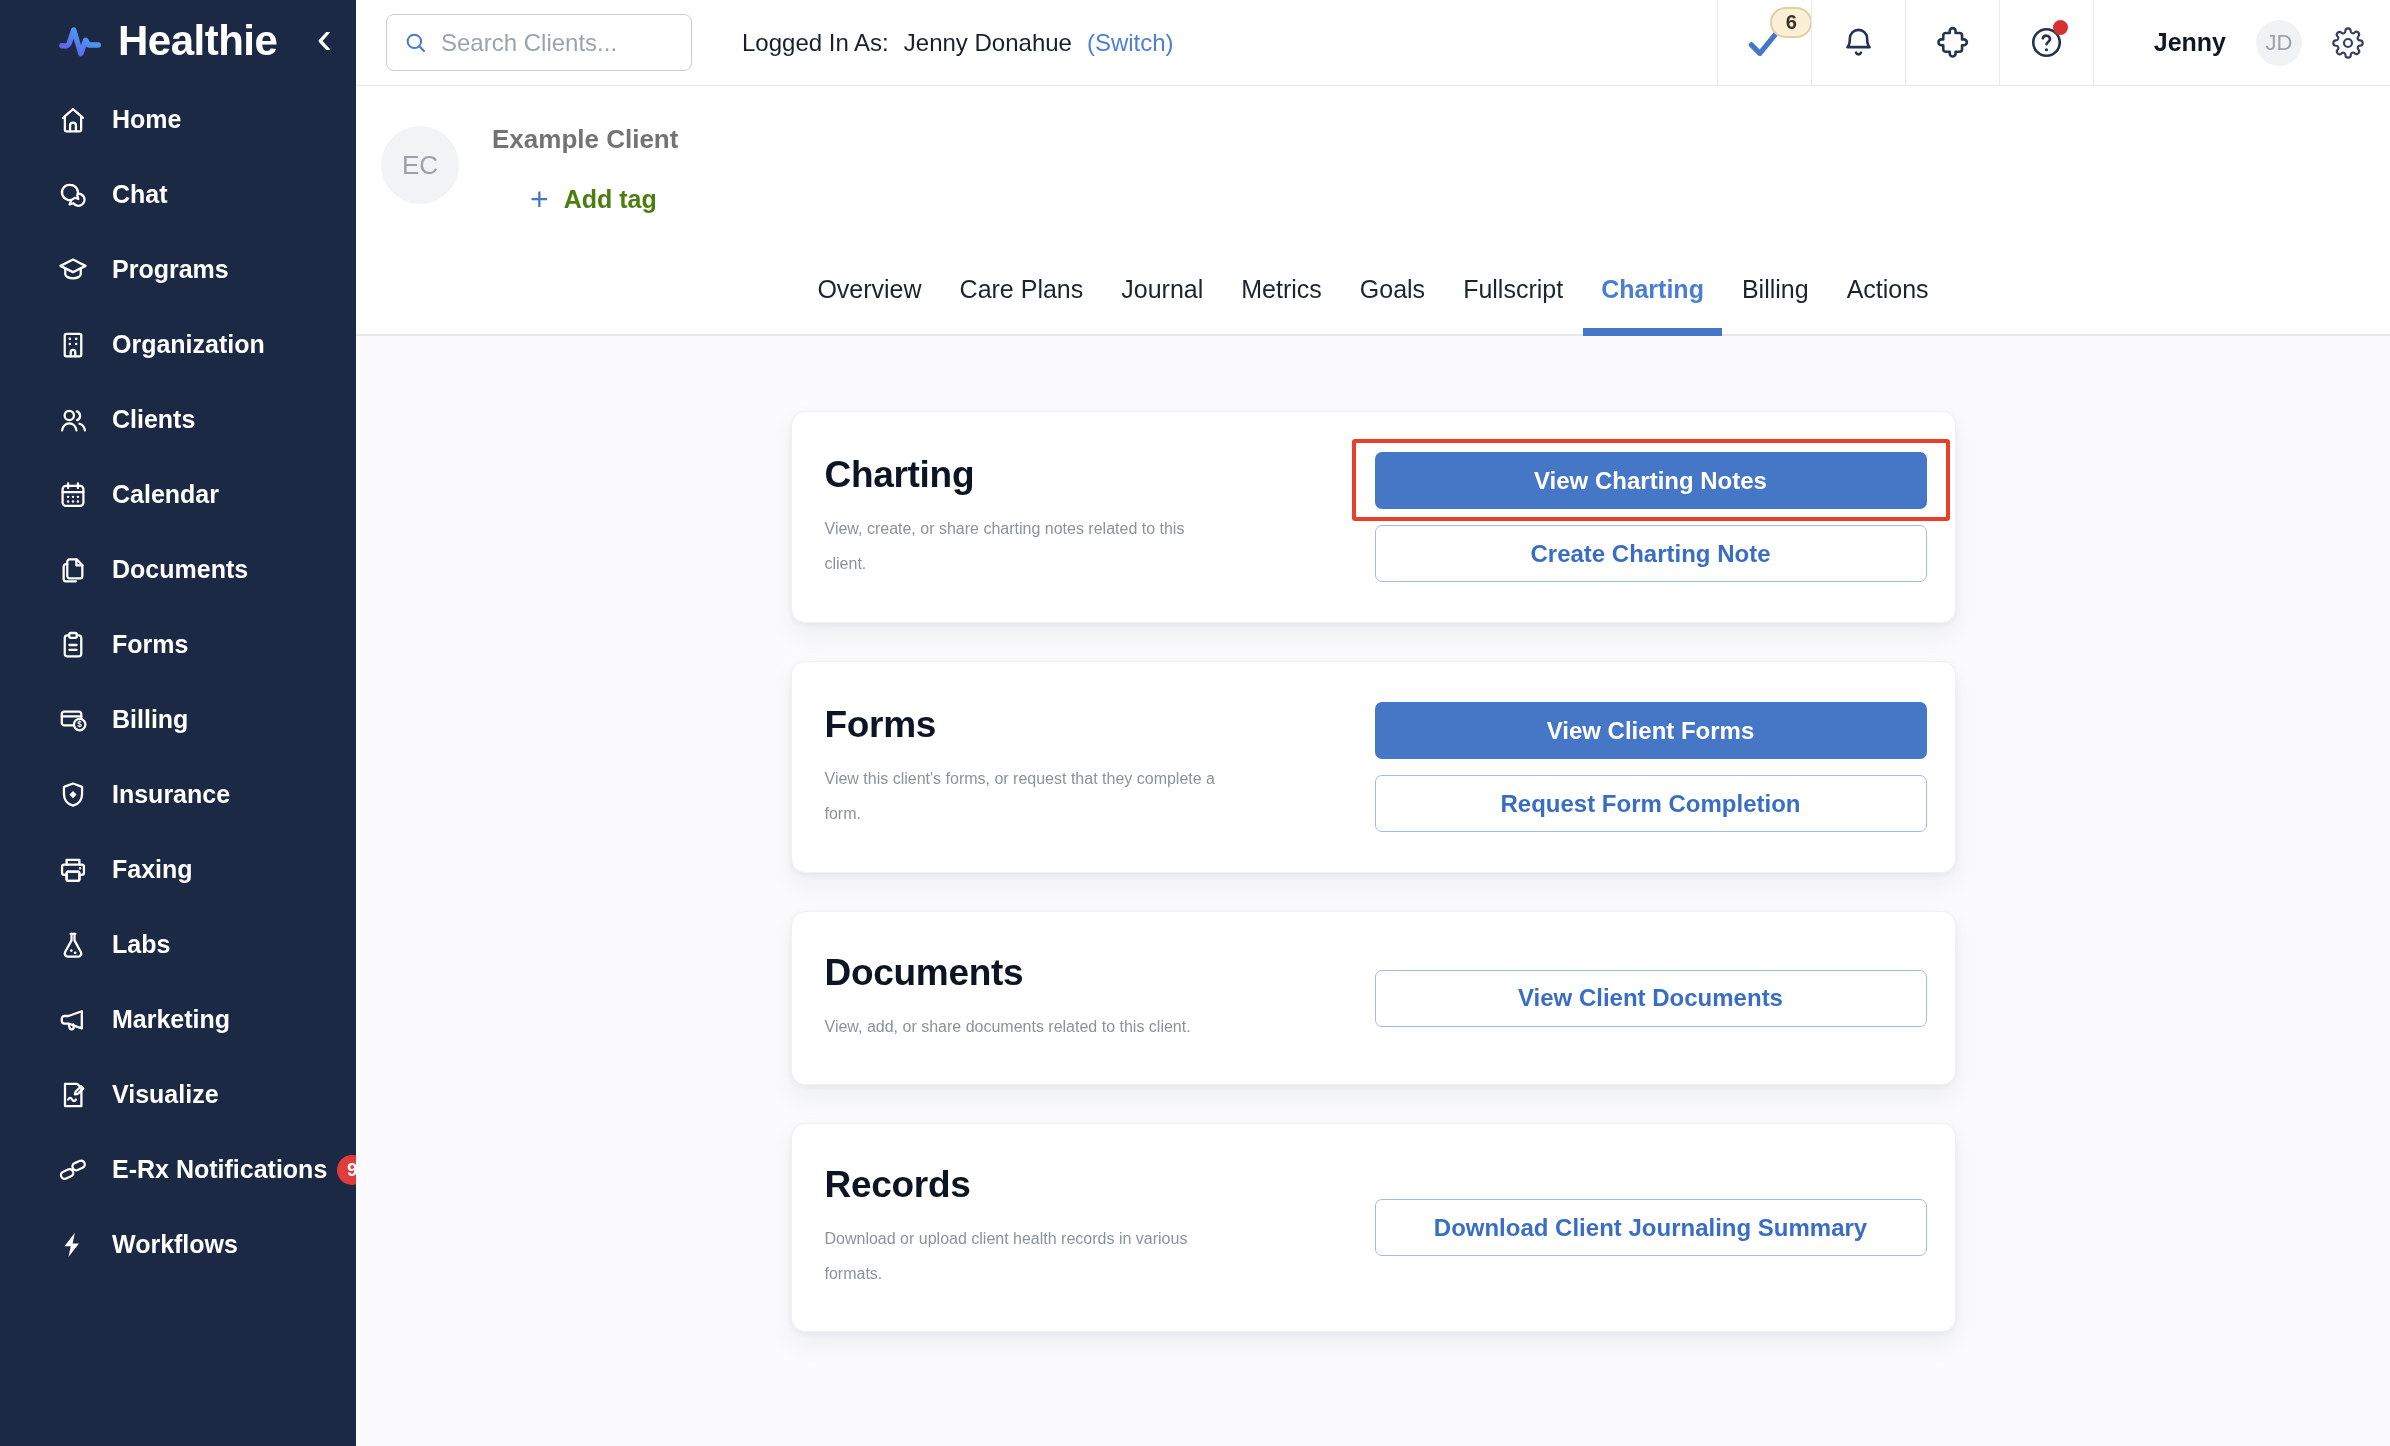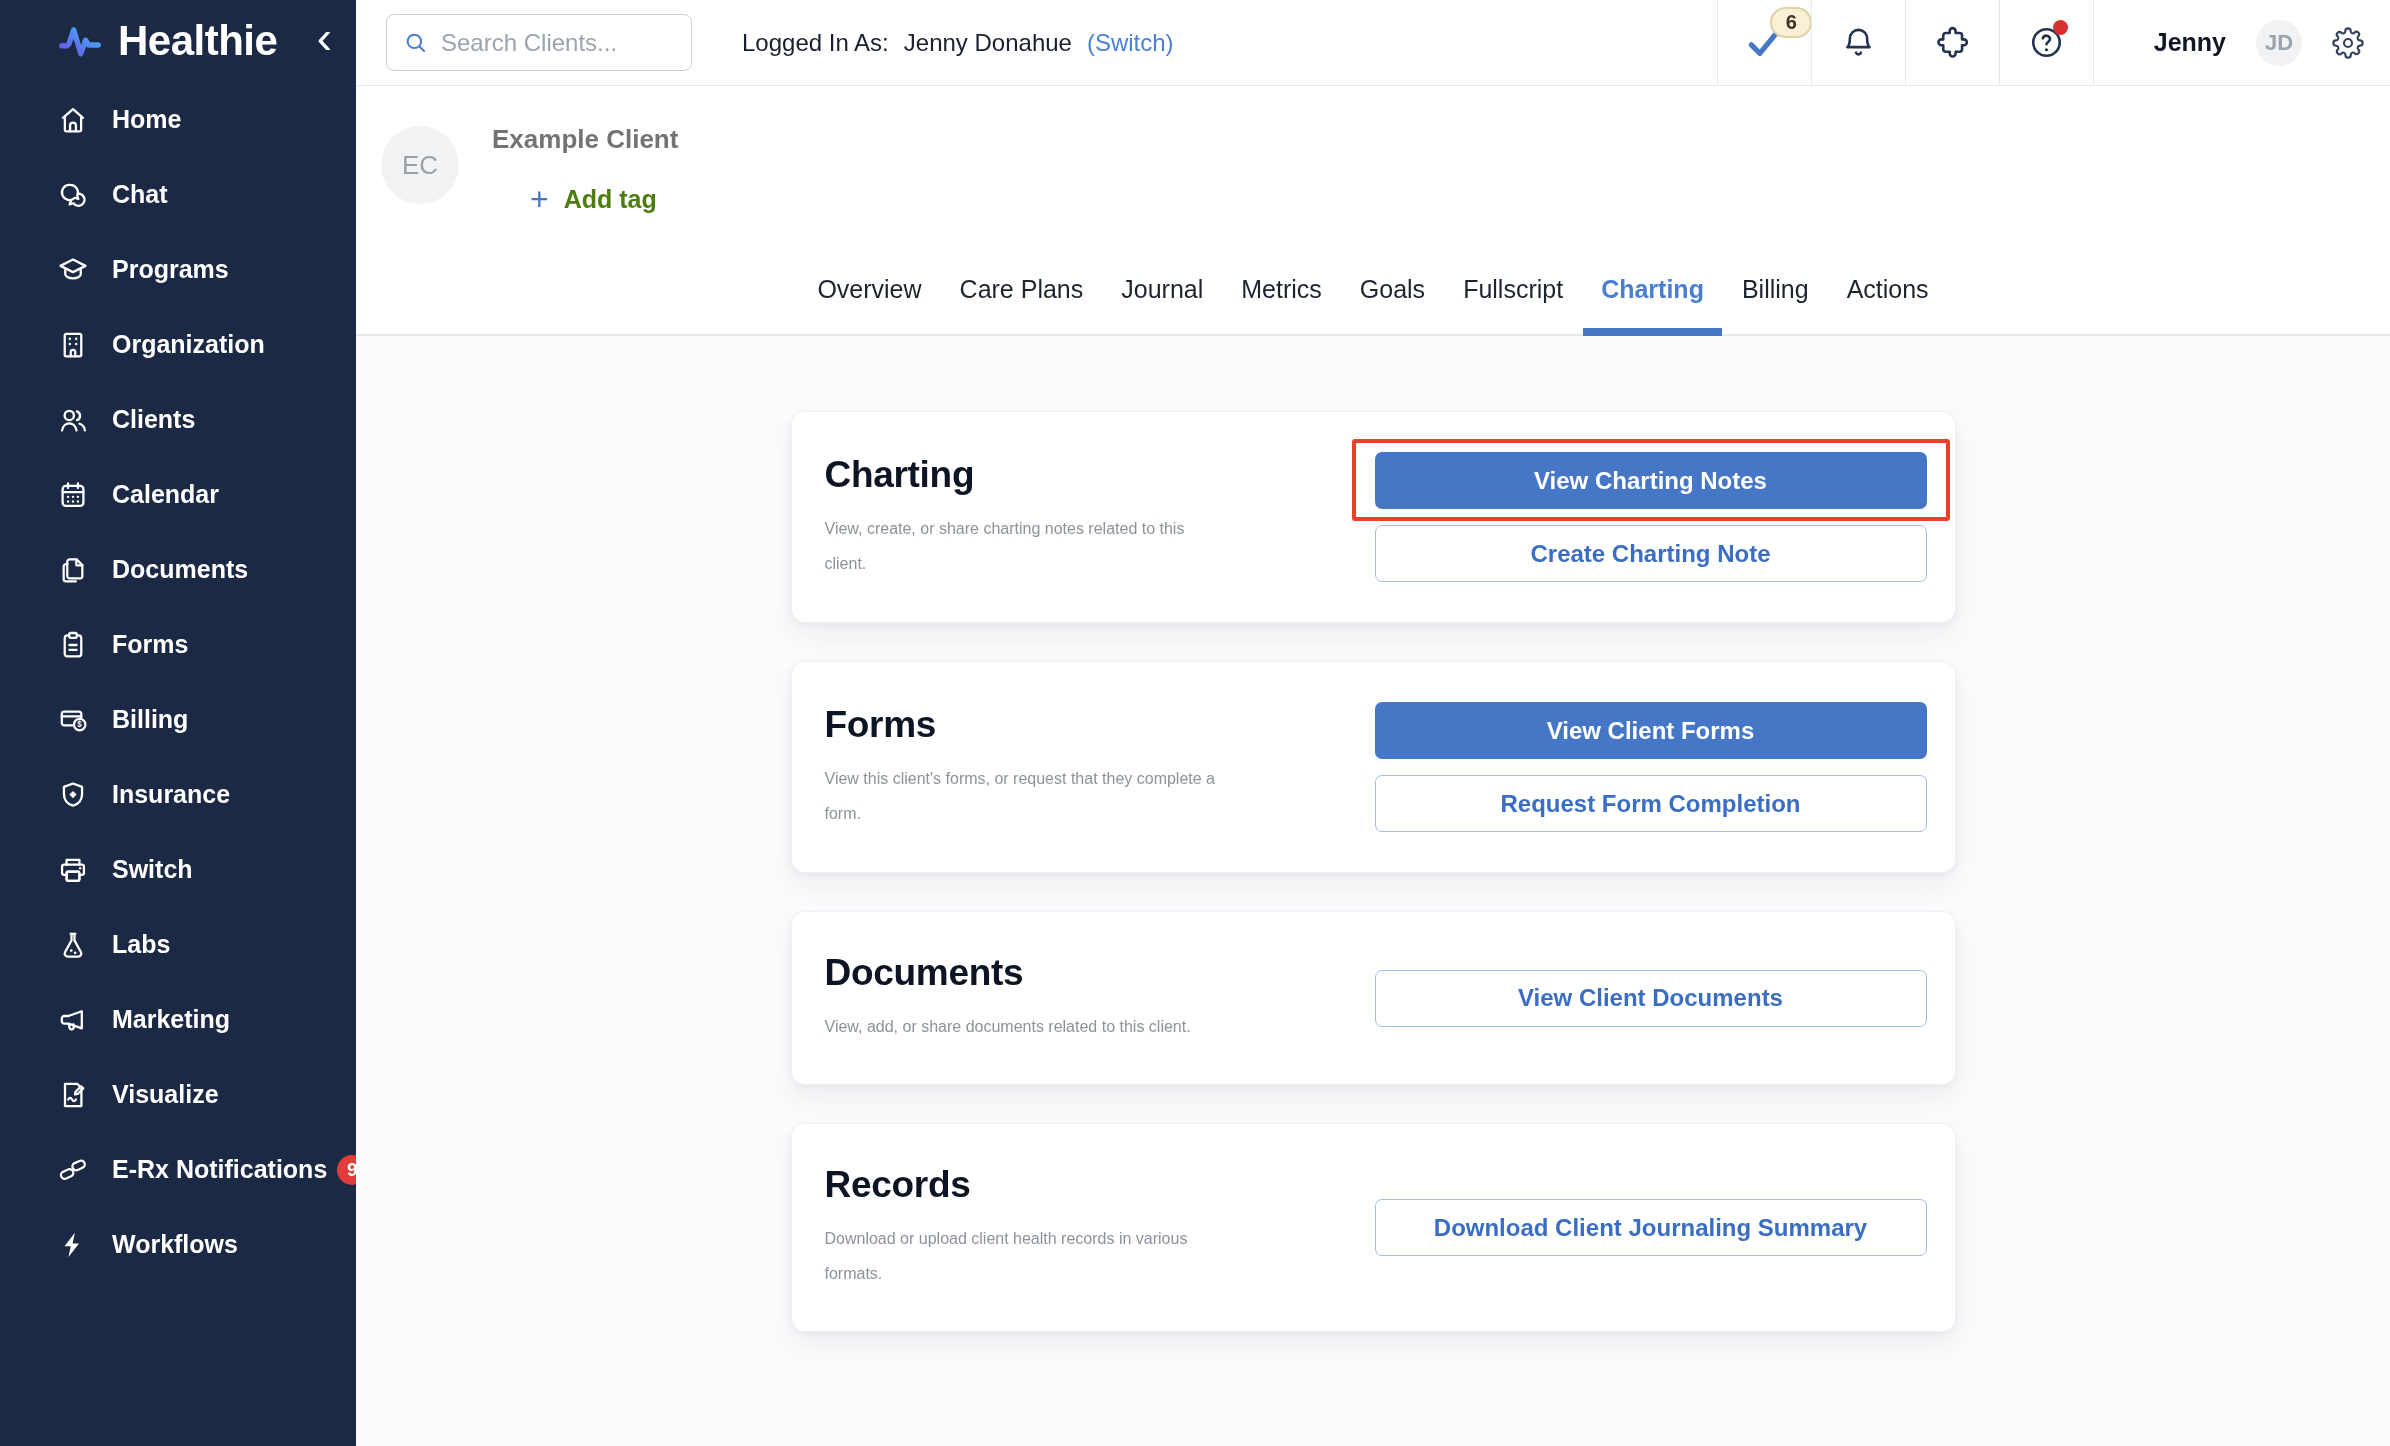--- a/index.html
+++ b/index.html
@@ -32,21 +32,21 @@
   .switch { color: #4b80d8; cursor: pointer; text-decoration: none; }
   .tb-spacer { flex: 1; }
   .icon-cluster { display: flex; align-items: stretch; }
   .icon-cell { width: 94px; border-left: 1px solid #e7e9ed; display: flex; align-items: center; justify-content: center; position: relative; cursor: pointer; }
   .t-icon { display: flex; }
   .t-icon svg { width: 37px; height: 37px; }
   .t-badge { position: absolute; top: 7px; left: 50%; margin-left: 6px; background: #faf0d6; border: 2px solid #e0d1a5; color: #3a3323; font-size: 20px; font-weight: 600; min-width: 42px; height: 31px; border-radius: 16px; display: flex; align-items: center; justify-content: center; }
   .t-dot { position: absolute; top: 20px; left: 50%; margin-left: 7px; width: 15px; height: 15px; border-radius: 50%; background: #d63030; }
   .user-area { display: flex; align-items: center; gap: 30px; padding: 0 26px 0 60px; border-left: 1px solid #e7e9ed; }
   .username { font-size: 25px; font-weight: 700; color: #101826; }
-  .avatar { width: 46px; height: 46px; border-radius: 50%; background: #f1f2f4; color: #9ba3ad; font-size: 22px; font-weight: 700; display: flex; align-items: center; justify-content: center; cursor: pointer; }
+  .avatar { width: 46px; height: 46px; border-radius: 50%; background: #f1f2f4; color: #9ba3ad; font-size: 22px; font-weight: 400; display: flex; align-items: center; justify-content: center; cursor: pointer; }
   .gear { display: flex; cursor: pointer; }
   .gear svg { width: 32px; height: 32px; }
 
   
   .client-header { display: flex; padding: 40px 0 0 25px; gap: 33px; background: #fff; }
   .client-avatar { width: 78px; height: 78px; border-radius: 50%; background: #f2f3f5; color: #9aa1ab; font-size: 26px; display: flex; align-items: center; justify-content: center; flex-shrink: 0; }
   .client-info { padding-top: 0; }
   .client-name { font-size: 26px; font-weight: 700; color: #737373; margin-top: -2px; }
   .add-tag { margin-top: 28px; display: flex; align-items: center; gap: 15px; cursor: pointer; margin-left: 38px; }
   .add-tag .plus { color: #4577c6; font-size: 32px; font-weight: 400; line-height: 1; }
@@ -206,21 +206,21 @@
         <div class="side-item">
           <span class="s-icon">
             <svg viewBox="0 0 24 24" fill="none" stroke="currentColor" stroke-width="1.7" stroke-linecap="round" stroke-linejoin="round">
               <path d="M7.2 8V4.4h9.6V8"></path>
               <rect x="3.8" y="8" width="16.4" height="7.6" rx="1.6"></rect>
               <rect x="7.2" y="13.2" width="9.6" height="7" rx="1" fill="#1b2944"></rect>
               <rect x="7.2" y="13.2" width="9.6" height="7" rx="1"></rect>
               <circle cx="17.3" cy="10.7" r=".9" fill="currentColor" stroke="none"></circle>
             </svg>
           </span>
-          <span class="s-label">Switch</span>
+          <span class="s-label">Faxing</span>
         </div>
         <div class="side-item">
           <span class="s-icon">
             <svg viewBox="0 0 24 24" fill="none" stroke="currentColor" stroke-width="1.7" stroke-linecap="round" stroke-linejoin="round">
               <path d="M10.2 3.6h3.6"></path>
               <path d="M10.9 3.6v4.9l-4.8 8.8a2.3 2.3 0 0 0 2 3.4h7.8a2.3 2.3 0 0 0 2-3.4l-4.8-8.8V3.6"></path>
               <g fill="currentColor" stroke="none">
                 <circle cx="10.7" cy="16.2" r="1"></circle>
                 <circle cx="13.6" cy="17.9" r="1"></circle>
               </g>

